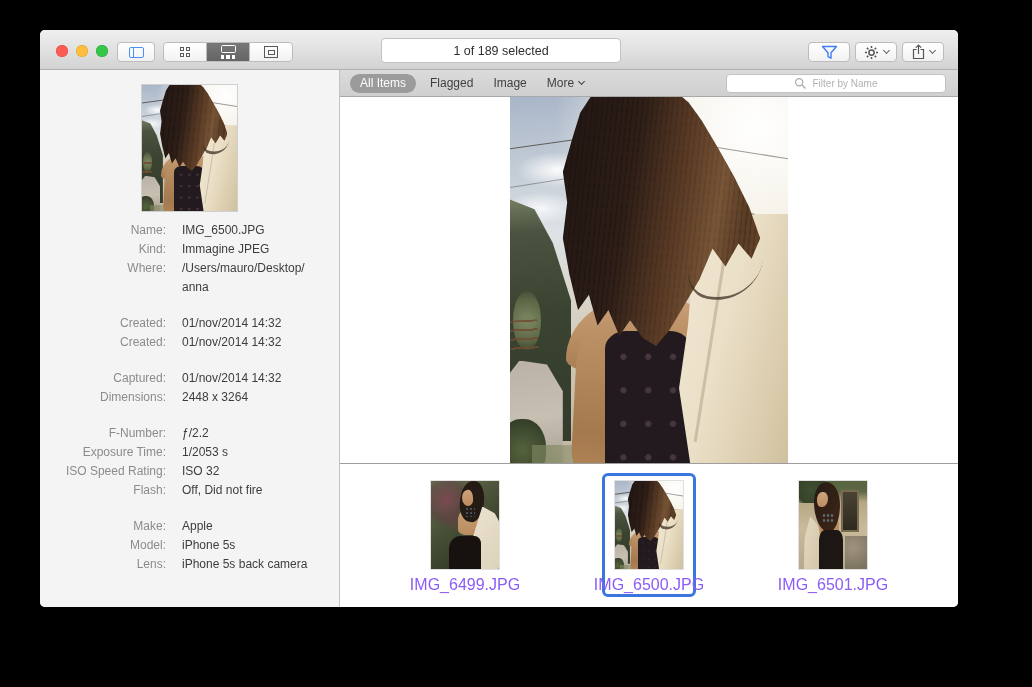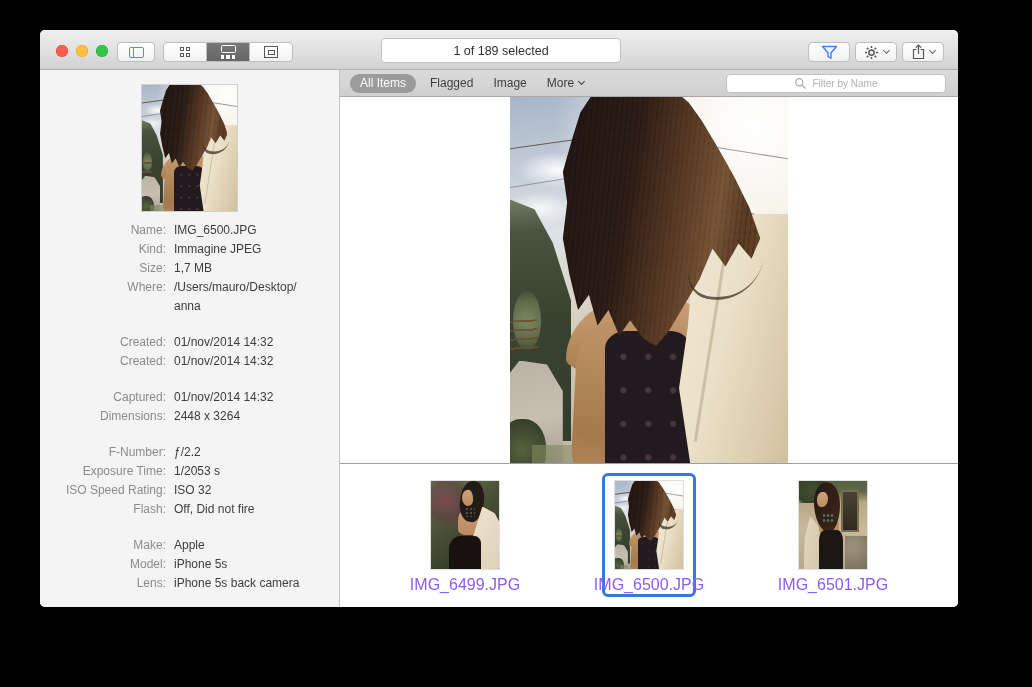--- a/index.html
+++ b/index.html
@@ -37,21 +37,21 @@
 
   
   .content { display:flex; height:537px; }
   .sidebar { width:300px; height:100%; background:#f4f4f4; border-right:1px solid #c3c3c3; overflow:hidden; }
   .main { flex:1; display:flex; flex-direction:column; }
 
   
   .side-thumb { width:95px; height:126px; margin:15px auto 0; box-shadow:0 0 0 1px rgba(0,0,0,.15); position:relative; overflow:hidden; }
   .meta { margin-top:10px; font-size:12px; }
   .meta-group { margin-bottom:17px; }
-  .meta-row { display:flex; line-height:19px; }
+  .meta-row { display:flex; line-height:19px;gap:8px; }
   .meta-label { width:126px; text-align:right; color:#8b8b8b; flex-shrink:0; }
   .meta-value { margin-left:8px; width:150px; color:#3d3d3d; white-space:pre-line; }
 
   
   .filterbar { position:relative; height:27px; background:linear-gradient(#dbdbdb,#cfcfcf); border-bottom:1px solid #a8a8a8; display:flex; align-items:center; padding:0 10px; }
   .tab { font-size:12px; color:#3f3f3f; margin-right:20px; }
   .tab.pill { background:#9b9b9b; color:#fdfdfd; padding:2.5px 10px; border-radius:10px; margin-right:14px; }
   .tab-more { display:flex; align-items:center; font-size:12px; color:#3f3f3f; }
   .tab-more .chev { border-color:#3f3f3f; }
   .searchbox { position:absolute; right:12px; top:4px; width:220px; height:19px; background:#fff; border:1px solid #c2c2c2; border-radius:4px; }
@@ -215,24 +215,20 @@
         <div class="meta-group">
           <div class="meta-row">
               <span class="meta-label">Name:</span>
               <span class="meta-value">IMG_6500.JPG</span>
             </div>
           <div class="meta-row">
               <span class="meta-label">Kind:</span>
               <span class="meta-value">Immagine JPEG</span>
             </div>
           <div class="meta-row">
-              <span class="meta-label">Size:</span>
-              <span class="meta-value">1,7 MB</span>
-            </div>
-          <div class="meta-row">
               <span class="meta-label">Where:</span>
               <span class="meta-value">/Users/mauro/Desktop/
 anna</span>
             </div>
         </div>
         <div class="meta-group">
           <div class="meta-row">
               <span class="meta-label">Created:</span>
               <span class="meta-value">01/nov/2014 14:32</span>
             </div>

